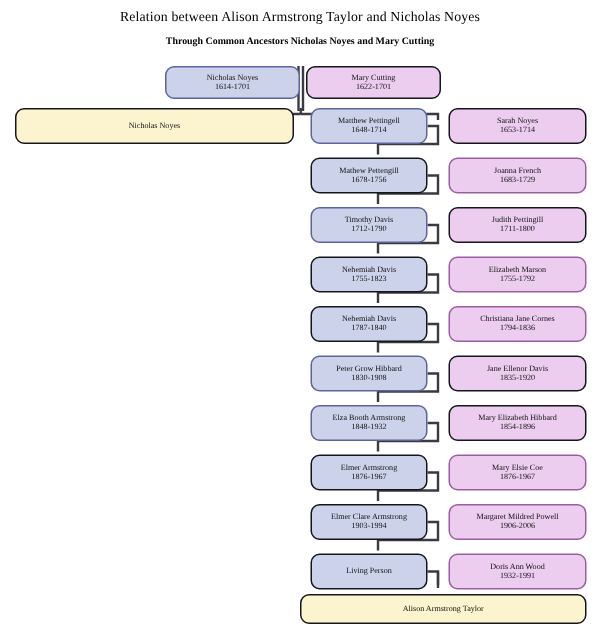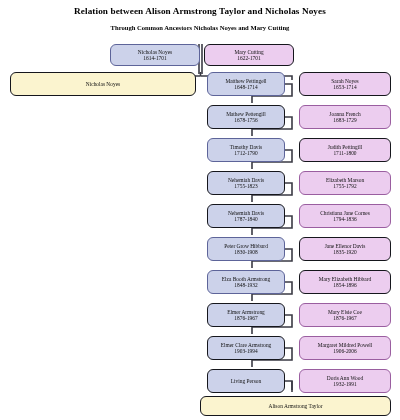--- a/index.html
+++ b/index.html
@@ -9,21 +9,21 @@
     font-family:"Liberation Serif","DejaVu Serif",serif;
     overflow:hidden;
     position:relative;
   }
   #chart{
     position:absolute;left:0;top:0;width:400px;height:420px;
   }
   .title{
     position:absolute;left:0;top:6px;width:400px;
     text-align:center;
-    font-size:9.2px;font-weight:bold;color:#000;
+    font-size:9.2px;font-weight:normal;color:#000;
     letter-spacing:0.1px;
   }
   .subtitle{
     position:absolute;left:0;top:24px;width:400px;
     text-align:center;
     font-size:6.6px;font-weight:bold;color:#000;
   }
   
   svg.links{position:absolute;left:0;top:0;width:400px;height:420px;}
   .box{

